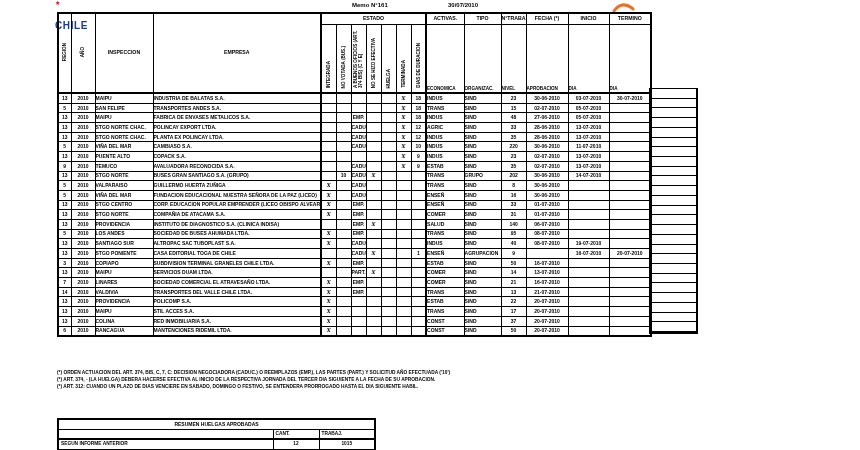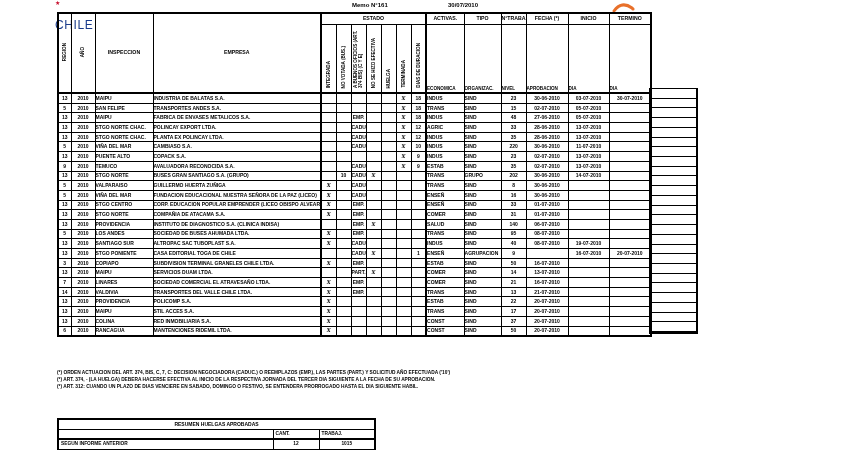--- a/index.html
+++ b/index.html
@@ -2,21 +2,21 @@
 <html><head>
 <meta charset="utf-8">
 <style>
   html,body{margin:0;padding:0;background:#fff;}
   .canvas{position:relative;width:860px;height:450px;background:#ffffff;overflow:hidden;
           font-family:"Liberation Sans",sans-serif;color:#000;}
 
   
   .logo{position:absolute;left:55px;top:0px;line-height:1;}
   .logo .star{color:#c8102e;font-size:6px;vertical-align:top;}
-  .logo .word{color:#1a3c8c;font-weight:normal;font-size:12px;letter-spacing:.6px;}
+  .logo .word{color:#1a3c8c;font-weight:bold;font-size:10px;letter-spacing:.6px;}
   .memo{position:absolute;left:352px;top:2px;font-size:6px;font-weight:bold;}
   .hdate{position:absolute;left:448px;top:2px;font-size:6px;font-weight:bold;}
   .stamp{position:absolute;left:612px;top:0px;}
 
   
   table.main{position:absolute;left:57px;top:12px;border-collapse:collapse;table-layout:fixed;
              width:593px;border:2px solid #000;}
   table.main th,table.main td{border:1px solid #000;padding:0;font-weight:bold;overflow:hidden;
              white-space:nowrap;line-height:1;}
   table.main thead .band th{height:10px;font-size:5.2px;text-align:center;vertical-align:middle;}

